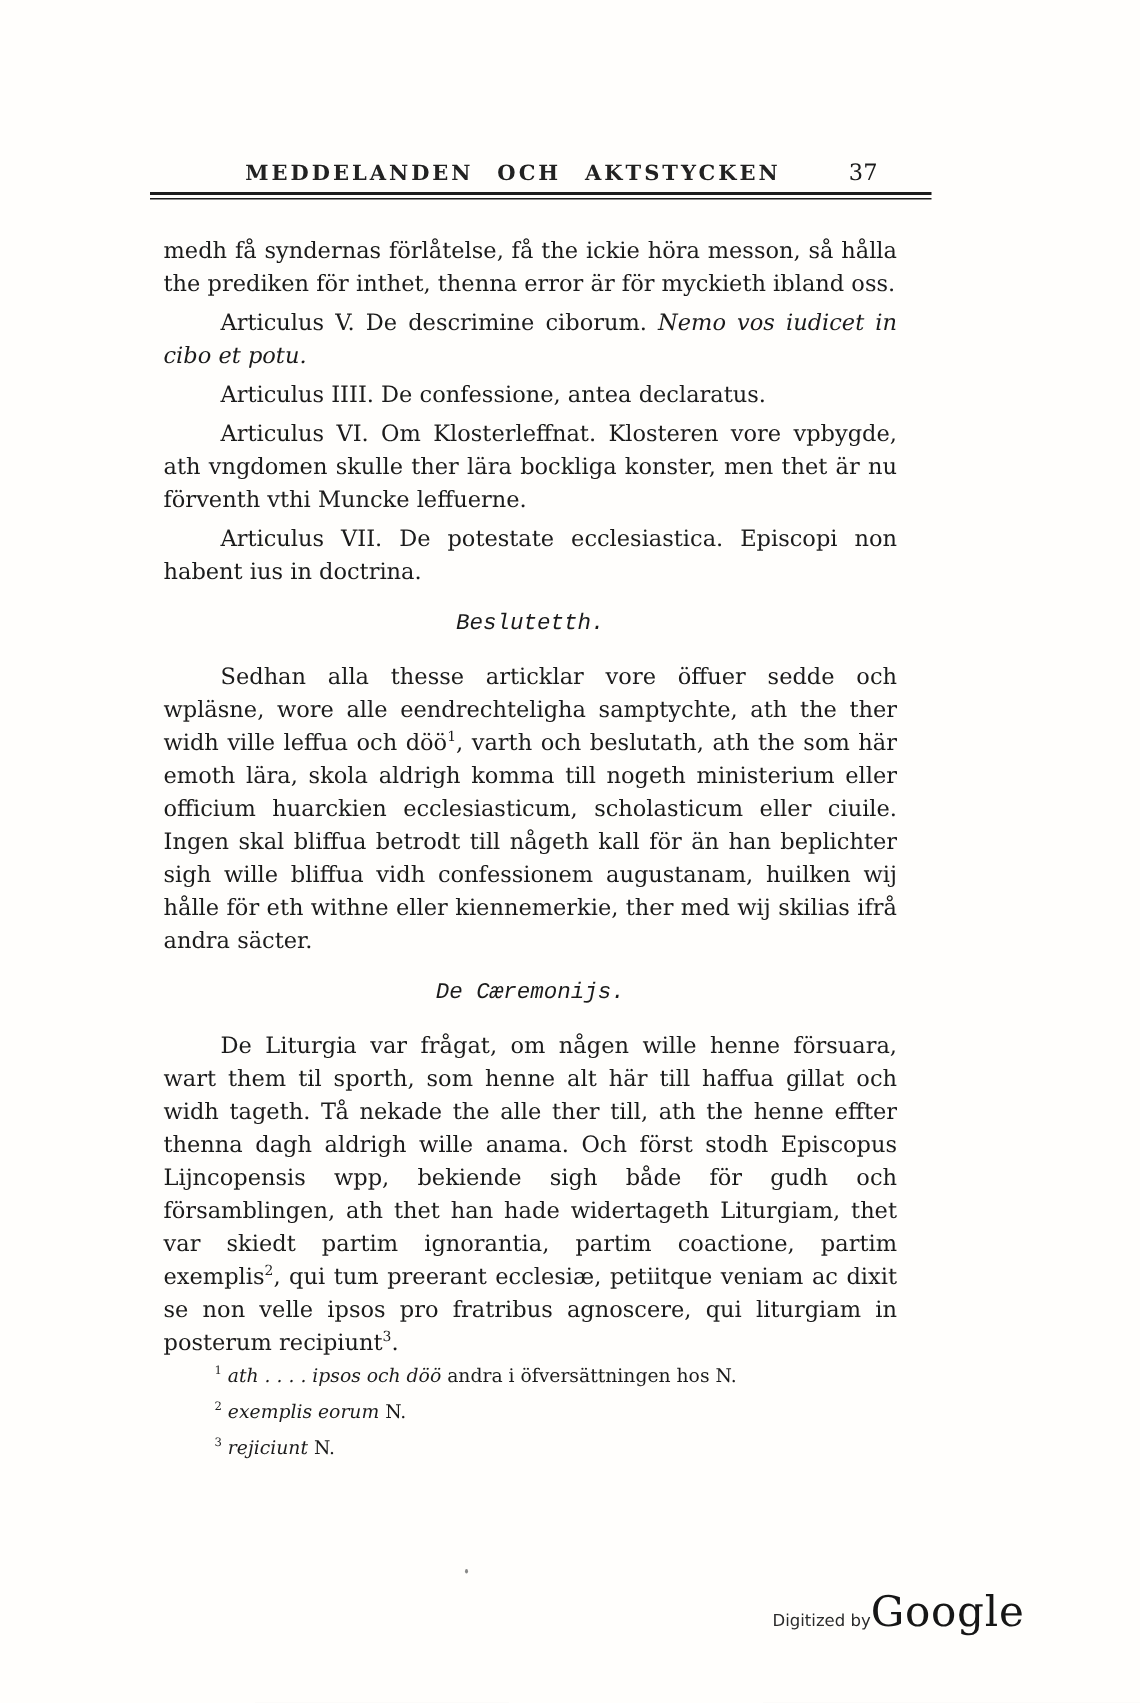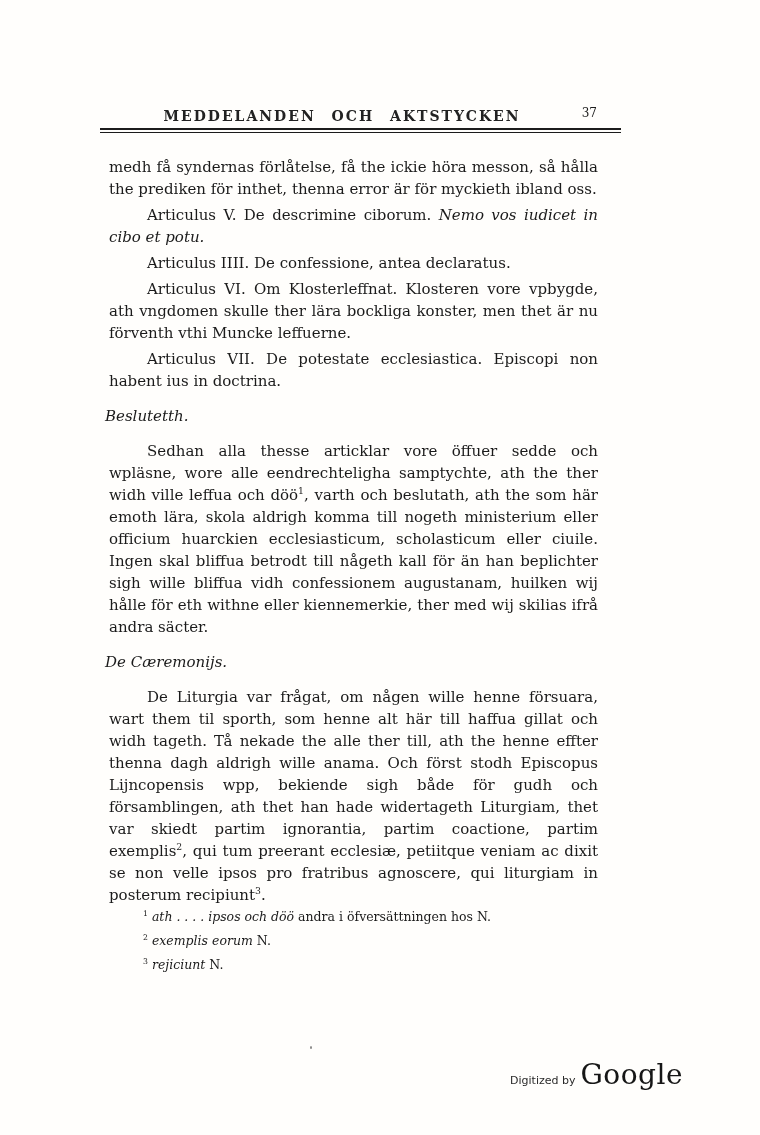--- a/index.html
+++ b/index.html
@@ -31,23 +31,23 @@
     text-align: center;
     font-size: 14px;
     font-weight: bold;
     letter-spacing: 2px;
     word-spacing: 9px;
     white-space: nowrap;
     color: #222;
   }
   .page-number {
     position: absolute;
-    right: 24px;
+    right: 36px;
     top: -2px;
-    font-size: 12px;
+    font-size: 15px;
     color: #1b1b1b;
   }
   .rule {
     position: absolute;
     top: 128px;
     left: 100px;
     width: 521px;
     height: 2px;
     border-top: 2px solid #1c1c1c;
     border-bottom: 1px solid #1c1c1c;
@@ -58,24 +58,25 @@
     top: 152px;
     left: 105px;
     width: 497px;
     font-size: 15px;
     line-height: 22px;
     text-align: justify;
   }
   .para { margin: 4px; }
   .para.indent { text-indent: 38px; }
   .heading {
-    text-align: left;
+    text-align: center;
     text-indent: 0;
     margin: 13px 0 13px 0;
     font-size: 15px;
+    font-family: Liberation Mono, monospace;
   }
   .text-block i, .footnote i { font-style: italic; }
   sup { font-size: 0.62em; line-height: 0; }
   
   .footnotes {
     position: absolute;
     top: 905px;
     left: 105px;
     width: 497px;
     font-size: 12.5px;
@@ -95,21 +96,20 @@
     border-radius: 50%;
     opacity: .7;
   }
   
   .footer {
     position: absolute;
     top: 1058px;
     right: 77px;
     display: flex;
     align-items: baseline;
-    gap: 5px;
   }
   .digitized {
     font-family: "DejaVu Sans", sans-serif;
     font-size: 11px;
     color: #2a2a2a;
   }
   .google {
     font-family: "DejaVu Serif", serif;
     font-size: 28px;
     color: #161616;

